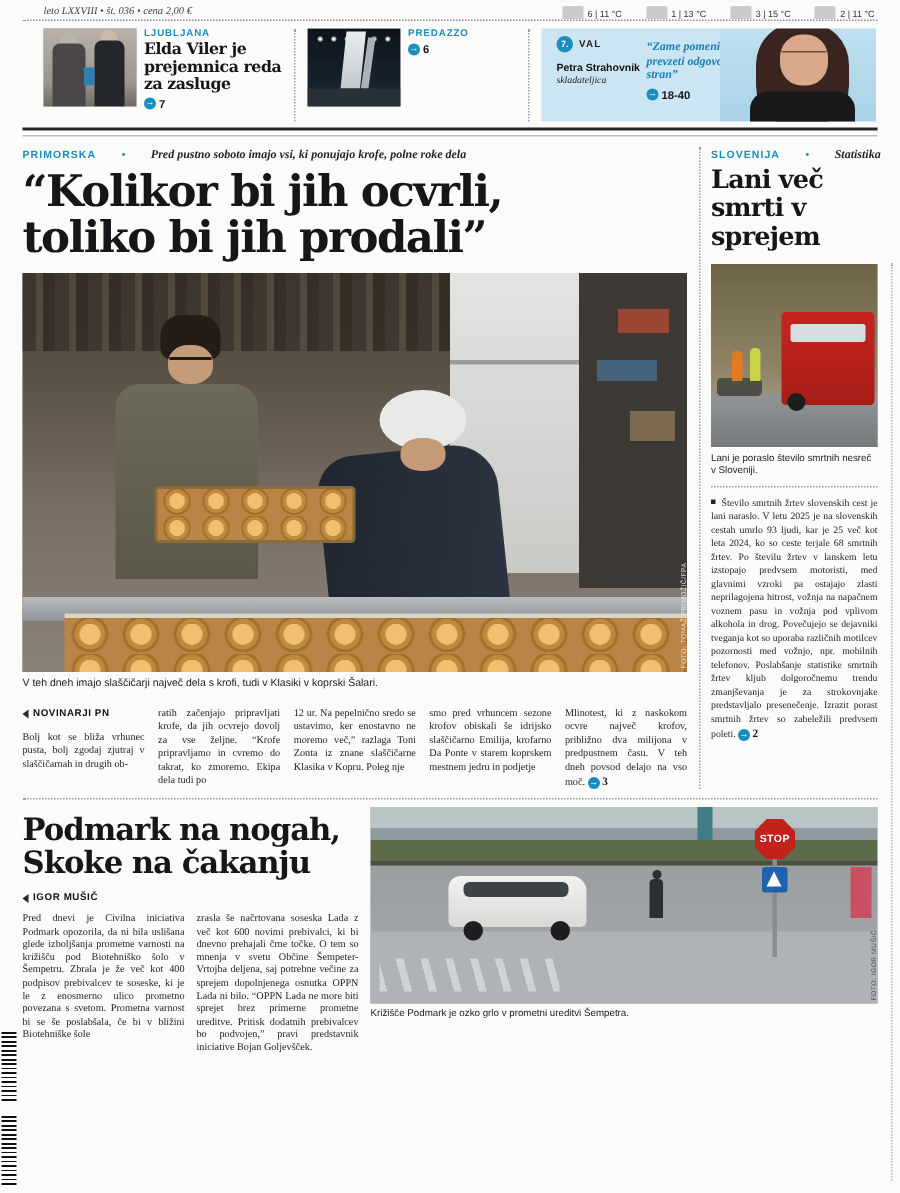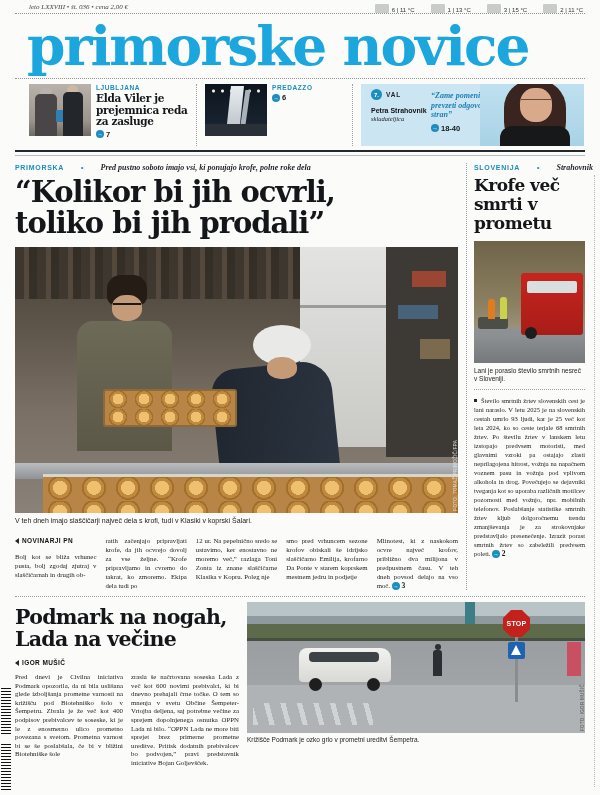--- a/index.html
+++ b/index.html
@@ -188,23 +188,20 @@
         <span class="w-icon"></span>
         <span class="w-temp">3 | 15 °C</span>
       </div>
       <div class="w-item">
         <span class="w-icon"></span>
         <span class="w-temp">2 | 11 °C</span>
       </div>
     </div>
   </div>
 
-  <div class="masthead">
-    <div class="masthead-title">primorske novice</div>
-  </div>
 
   <div class="teasers">
     <div class="teaser">
       <div class="t-photo">
         <div class="award-bg"></div>
         <div class="award-left-head"></div>
         <div class="award-left"></div>
         <div class="award-right-head"></div>
         <div class="award-right"></div>
         <div class="award-gift"></div>
@@ -314,23 +311,23 @@
             <span class="pagenum">3</span>
           </span>
         </div>
       </div>
     </div>
 
     <div class="side-col">
       <div class="kicker-row">
         <span class="section-tag">SLOVENIJA</span>
         <span class="kicker-dot">•</span>
-        <span class="kicker-text">Strahovnik</span>
-      </div>
-      <div class="headline-side">Krofe več smrti v prometu</div>
+        <span class="kicker-text">Statistika</span>
+      </div>
+      <div class="headline-side">Lani več smrti v sprejem</div>
       <div class="photo side-photo">
         <div class="sp-trees"></div>
         <div class="sp-road"></div>
         <div class="sp-truck"></div>
         <div class="sp-truck-win"></div>
         <div class="sp-truck-wheel"></div>
         <div class="sp-wreck"></div>
         <div class="sp-fig1"></div>
         <div class="sp-fig2"></div>
       </div>
@@ -343,21 +340,21 @@
           <span class="arrow"></span>
           <span class="pagenum">2</span>
         </span>
       </div>
     </div>
   </div>
 
   <div class="bottom">
     <div class="bottom-left">
       <div class="headline-bottom">Podmark na nogah,
-Lada na večine</div>
+Skoke na čakanju</div>
       <div class="byline bottom-byline">
         <span class="byline-marker"></span>
         <span class="byline-name">IGOR MUŠIČ</span>
       </div>
       <div class="bottom-cols">
         <div class="bcol">Pred dnevi je Civilna iniciativa Podmark opozorila, da ni bila uslišana glede izboljšanja prometne varnosti na križišču pod Biotehniško šolo v Šempetru. Zbrala je že več kot 400 podpisov prebivalcev te soseske, ki je le z enosmerno ulico prometno povezana s svetom. Prometna varnost bi se še poslabšala, če bi v bližini Biotehniške šole</div>
         <div class="bcol">
           <span>zrasla še načrtovana soseska Lada z več kot 600 novimi prebivalci, ki bi dnevno prehajali črne točke. O tem so mnenja v svetu Občine Šempeter-Vrtojba deljena, saj potrebne večine za sprejem dopolnjenega osnutka OPPN Lada ni bilo. “OPPN Lada ne more biti sprejet brez primerne prometne ureditve. Pritisk dodatnih prebivalcev bo podvojen,” pravi predstavnik iniciative Bojan Goljevšček.</span>
           
         </div>

